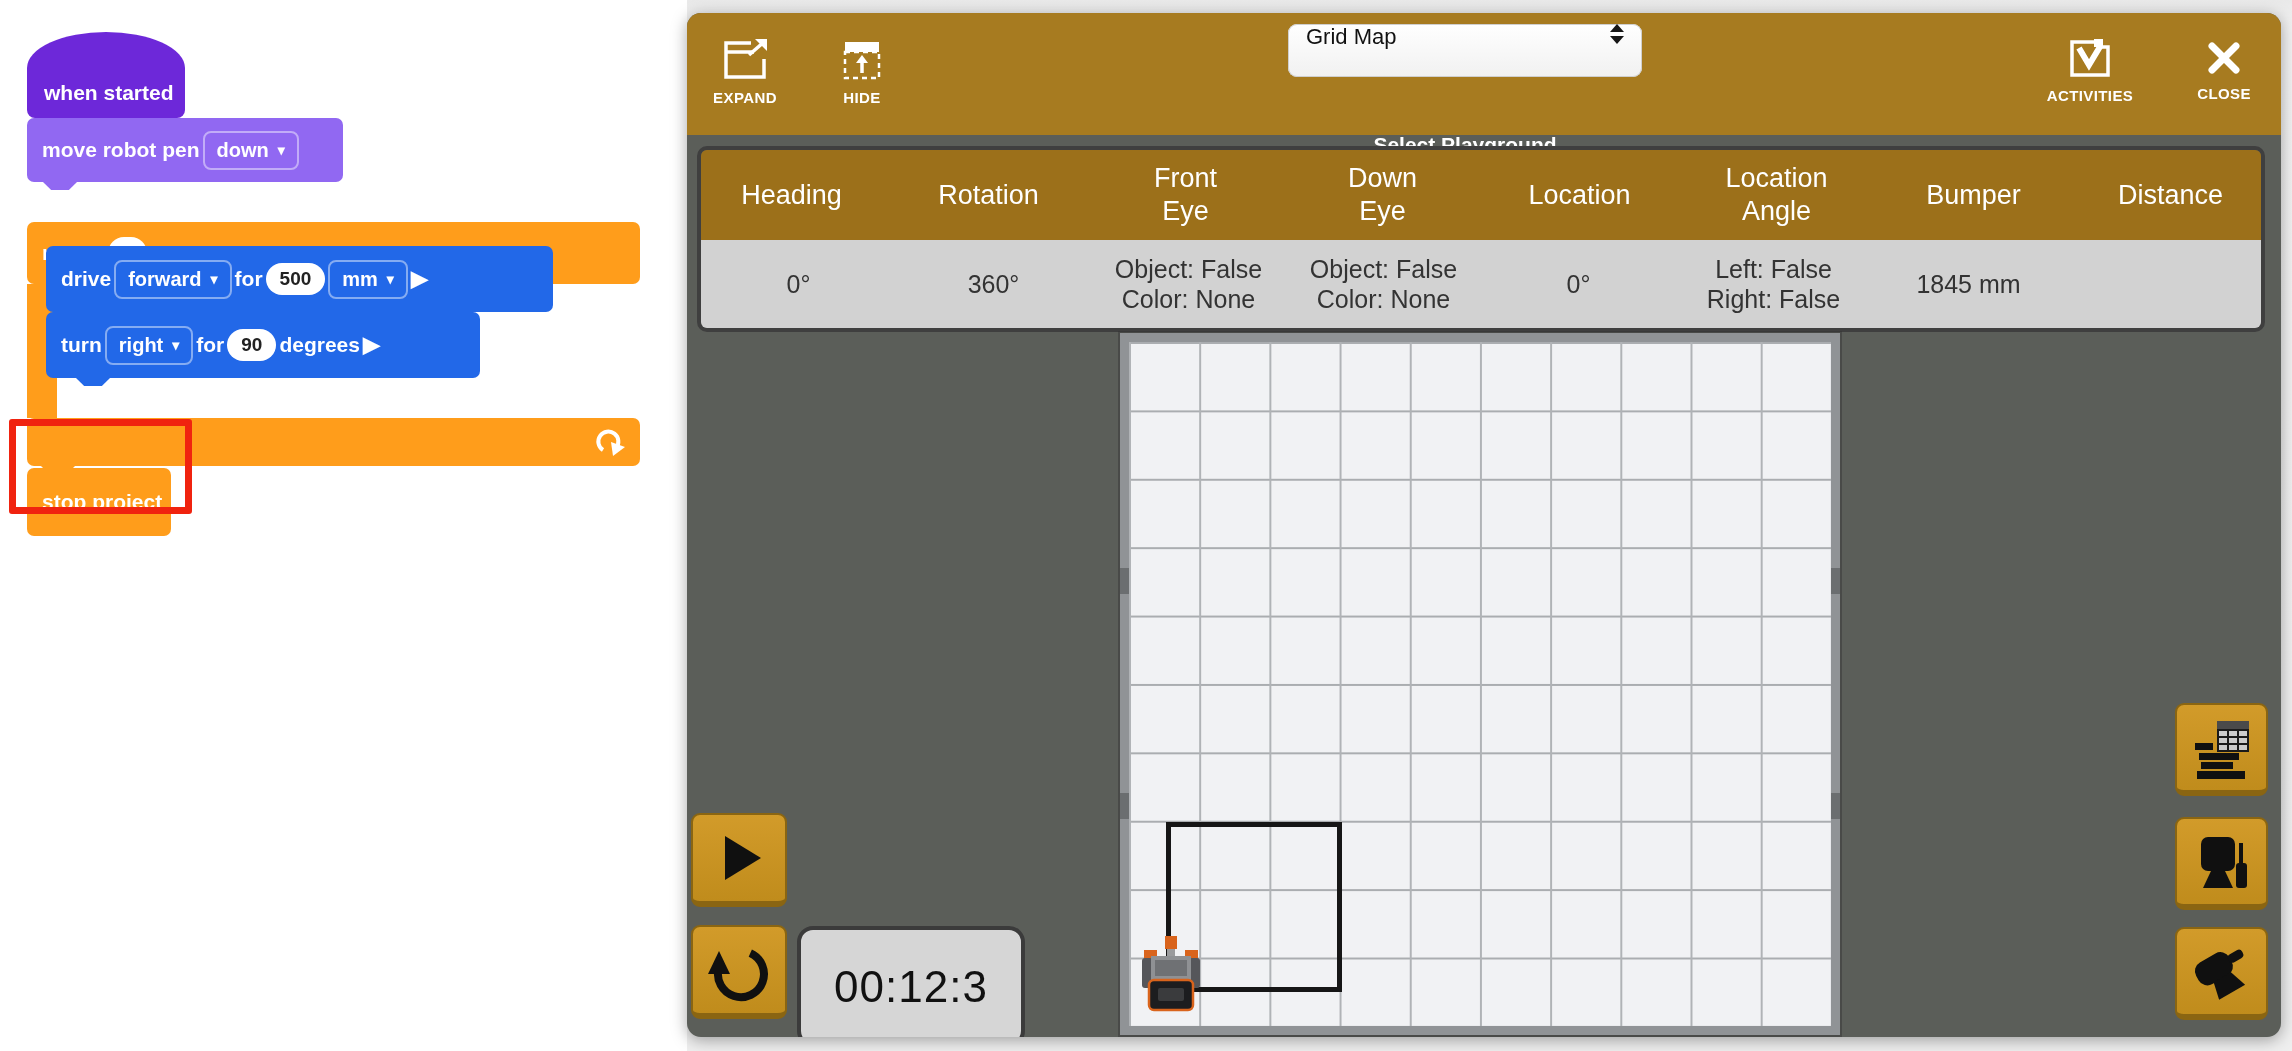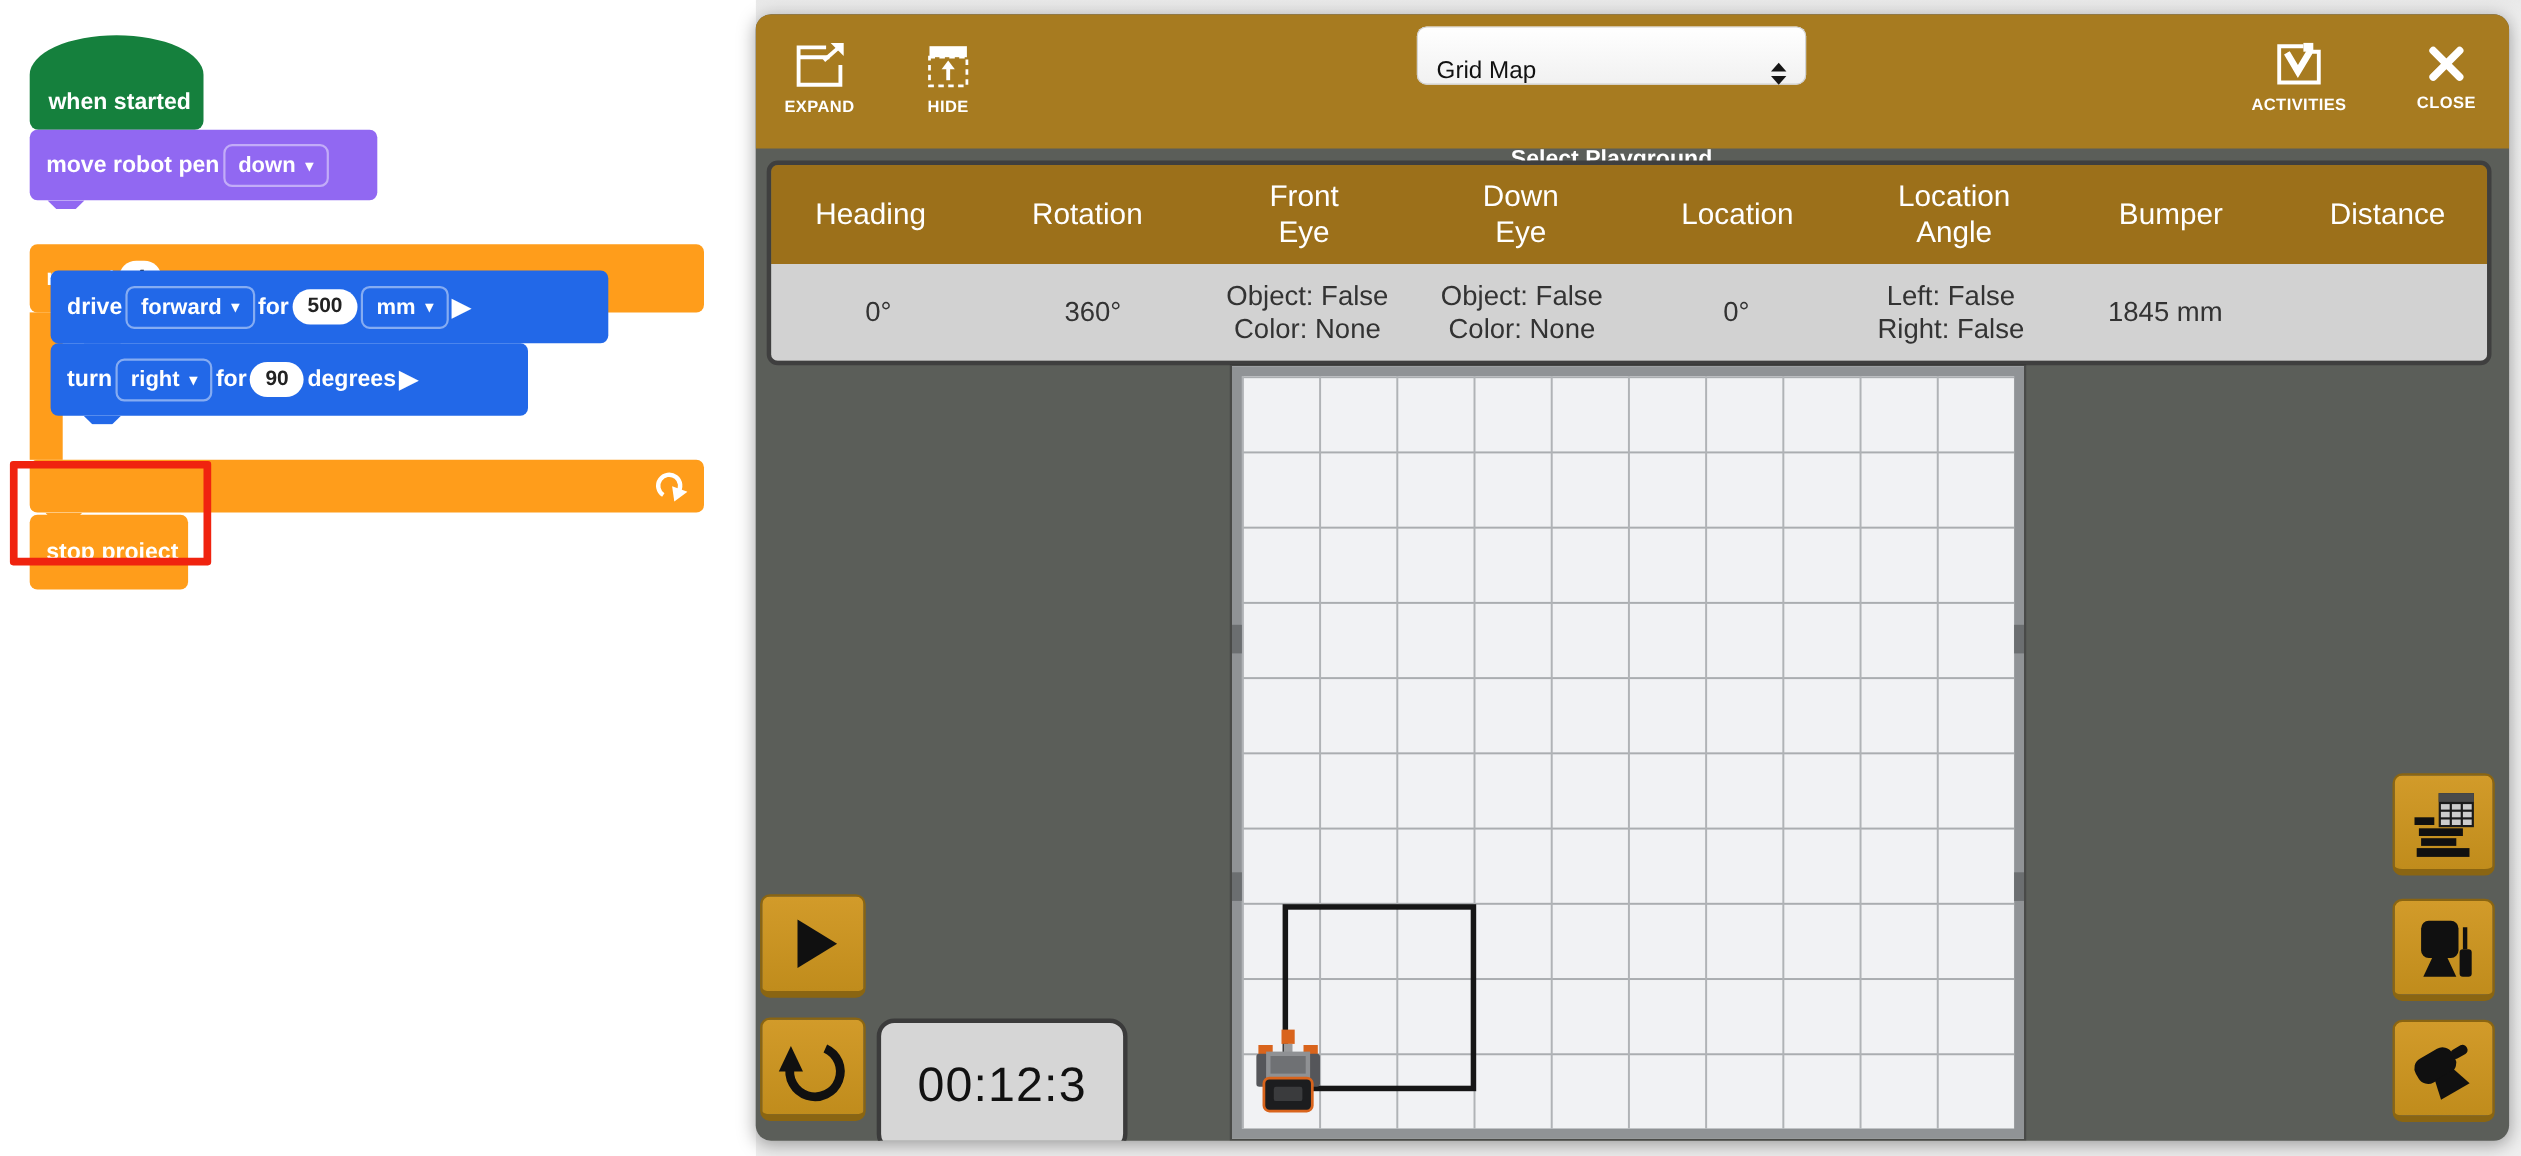--- a/index.html
+++ b/index.html
@@ -19,38 +19,38 @@
                border-radius:8px; padding:6px 12px; font-size:20px; font-weight:bold; }
   .blk .caret { font-size:14px; line-height:1; }
   .blk .oval { background:#fff; color:#222; border-radius:999px; padding:5px 14px;
                font-size:19px; font-weight:600; min-width:28px; text-align:center; }
   .blk .go { font-size:22px; }
   .bump { position:absolute; width:34px; height:8px;
           clip-path:polygon(0 0,100% 0,76% 100%,24% 100%); }
   .c-yellow { background:#ffb514; } .c-orange { background:#ff9d1b;margin-top:40px; }
   .c-purple { background:#9168f2; } .c-blue   { background:#2268e8; }
 
-  .hat { position:absolute; left:27px; top:32px; width:158px; height:86px; background:#15803d;
+  .hat { position:absolute; left:27px; top:32px; width:158px; height:86px; background:#6d28d9;
          border-radius:79px 79px 8px 8px / 36px 36px 8px 8px; }
   .hat span { position:absolute; left:17px; bottom:13px; color:#fff; font-size:21px; font-weight:bold; }
 
   .red-box { position:absolute; left:9px; top:419px; width:183px; height:95px;
              border:7px solid #f0230f; border-radius:3px; z-index:30; }
 
   
   .panel { position:absolute; left:687px; top:13px; width:1594px; height:1024px;
            background:#5b5e59; border-radius:14px; overflow:hidden;
            box-shadow:0 3px 16px rgba(0,0,0,.35); }
   .topbar { position:absolute; left:0; top:0; width:100%; height:122px; background:#a77b20; }
   .tb-btn { position:absolute; display:flex; flex-direction:column; align-items:center; gap:8px;
             color:#fff; cursor:default; }
   .tb-label { font-size:15px; font-weight:bold; letter-spacing:.4px; color:#fff; }
   .select-box { position:absolute; left:601px; top:11px; width:354px; height:53px;
                 background:linear-gradient(#ffffff,#f1f1f1); border-radius:9px;
-                display:flex; align-items:flex-end; padding:0 18px;
+                display:flex; align-items:flex-start; padding:0 18px;
                 box-shadow:inset 0 0 0 1px #cfcfcf; }
   .select-box .sel-text { font-size:22px; color:#111; flex:1; }
   .updown { display:flex; flex-direction:column; gap:4px; }
   .updown i { width:0; height:0; border-left:7px solid transparent; border-right:7px solid transparent; }
   .updown .up { border-bottom:8px solid #161616; }
   .updown .dn { border-top:8px solid #161616; }
   .select-caption { position:absolute; left:601px; top:76px; width:354px; text-align:center;
                     color:#fff; font-size:21px; font-weight:bold;margin-top:44px; }
 
   

